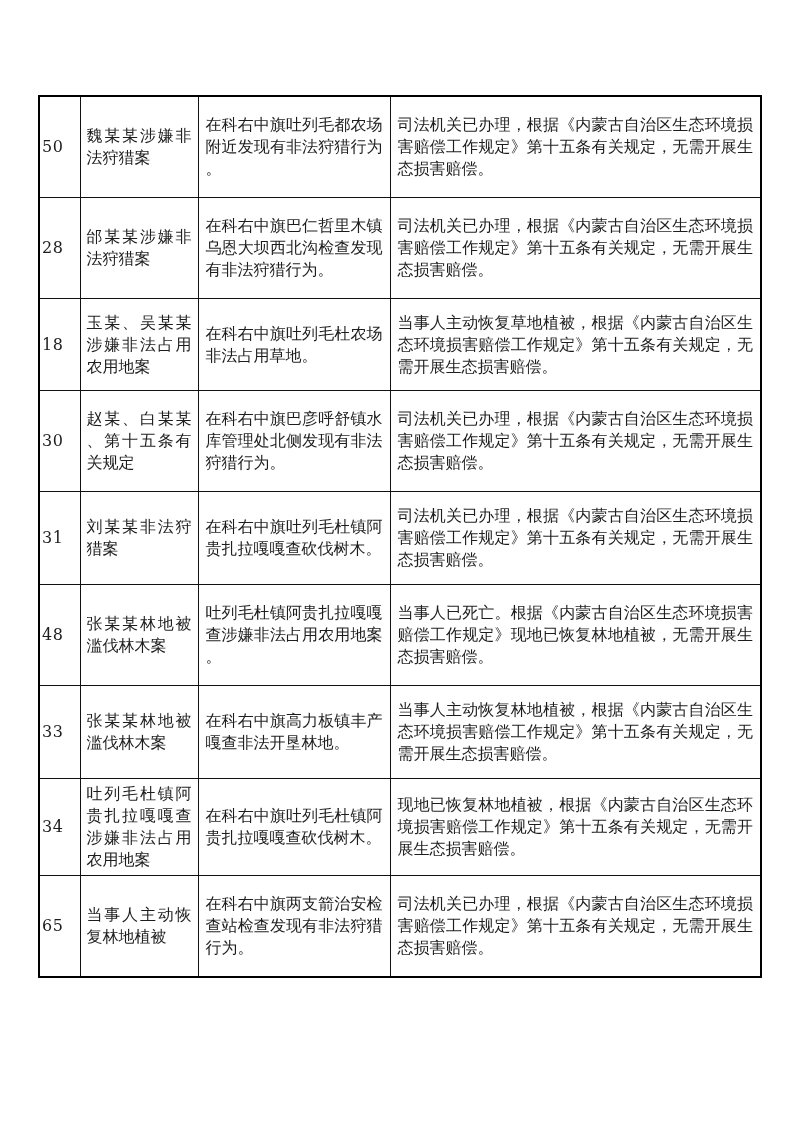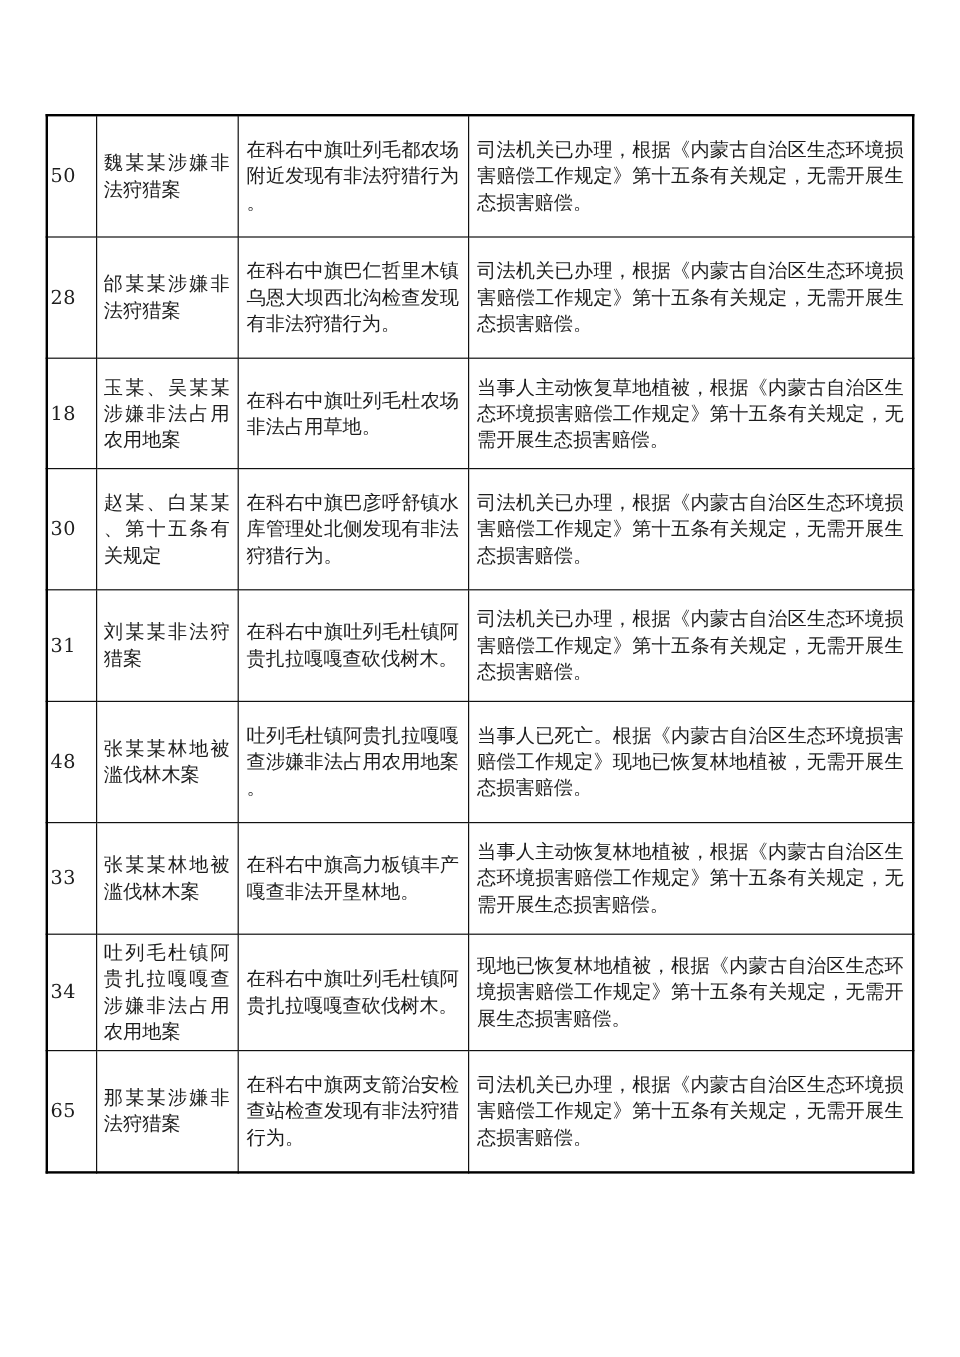--- a/index.html
+++ b/index.html
@@ -111,19 +111,19 @@
         <td class="c-res">当事人主动恢复林地植被，根据《内蒙古自治区生态环境损害赔偿工作规定》第十五条有关规定，无需开展生态损害赔偿。</td>
       </tr>
       <tr>
         <td class="c-num">34</td>
         <td class="c-name">吐列毛杜镇阿贵扎拉嘎嘎查涉嫌非法占用农用地案</td>
         <td class="c-loc">在科右中旗吐列毛杜镇阿贵扎拉嘎嘎查砍伐树木。</td>
         <td class="c-res">现地已恢复林地植被，根据《内蒙古自治区生态环境损害赔偿工作规定》第十五条有关规定，无需开展生态损害赔偿。</td>
       </tr>
       <tr>
         <td class="c-num">65</td>
-        <td class="c-name">那某某涉嫌非法狩猎案</td>
+        <td class="c-name">当事人主动恢复林地植被</td>
         <td class="c-loc">在科右中旗两支箭治安检查站检查发现有非法狩猎行为。</td>
         <td class="c-res">司法机关已办理，根据《内蒙古自治区生态环境损害赔偿工作规定》第十五条有关规定，无需开展生态损害赔偿。</td>
       </tr>
     </tbody>
   </table>
 </div>
 
 </body></html>

